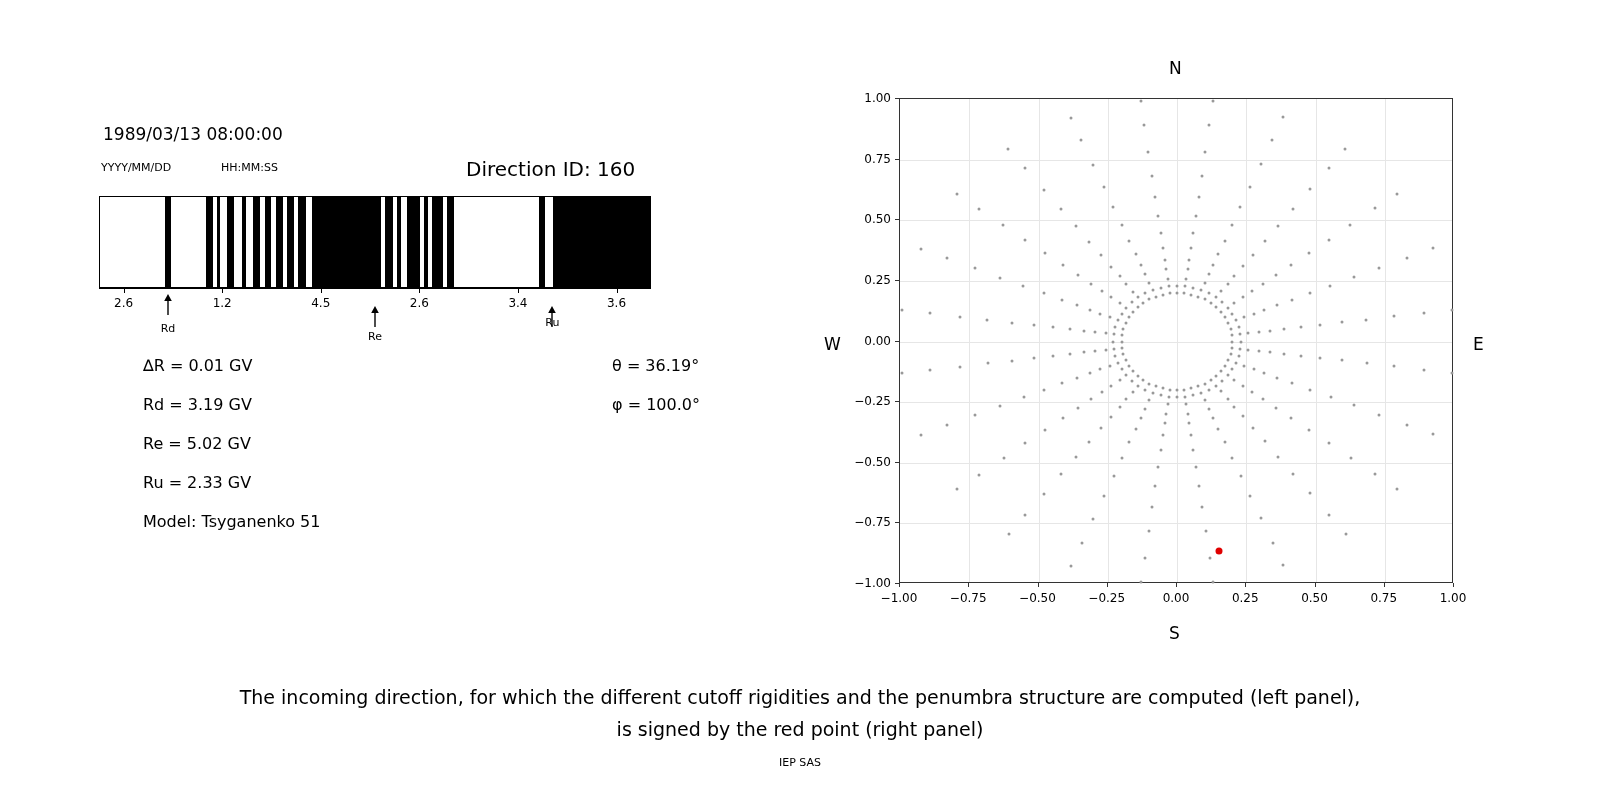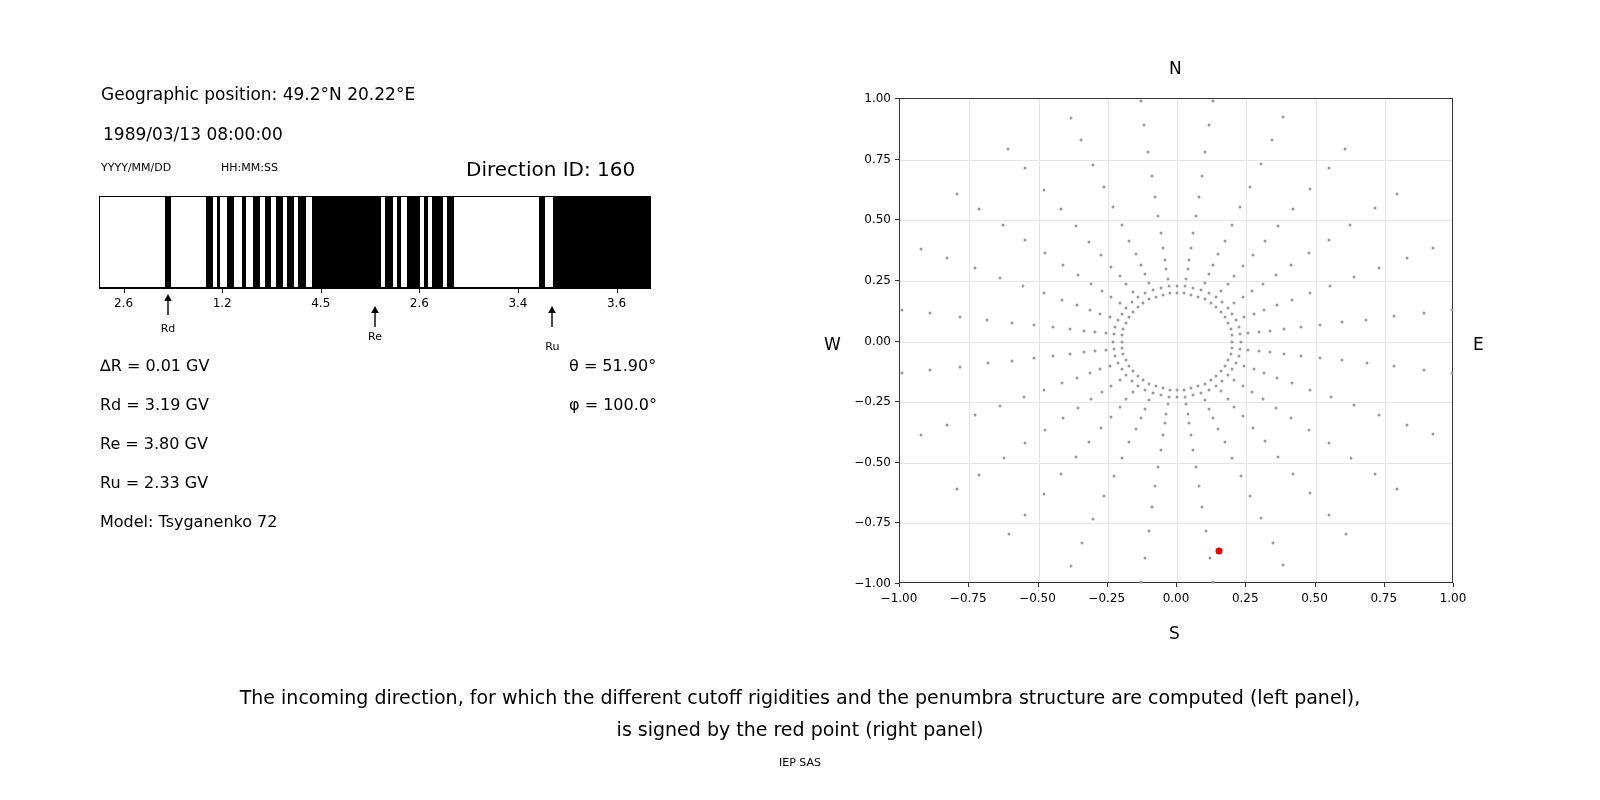--- a/index.html
+++ b/index.html
@@ -115,20 +115,21 @@
     position: absolute;
     width: 12px;
     height: 22px;
     transform: translateX(-50%);
   }
   
   .stat {
     position: absolute;
     font-size: 16px;
     white-space: nowrap;
+    margin-left: 43px;
   }
   .stat-left { left: 100px; }
   .stat-right { left: 569px; }
   
   .plot-frame {
     position: absolute;
     left: 99px;
     top: 98px;
     width: 554px;
     height: 485px;
@@ -206,21 +207,20 @@
     top: 756px;
     text-align: center;
     font-size: 11px;
   }
 </style>
 </head>
 <body>
 
 <div class="panel-left">
 
-  <div class="geo-line">Geographic position: 49.2°N 20.22°E</div>
   <div class="date-line">1989/03/13 08:00:00</div>
   <div class="fmt-date">YYYY/MM/DD</div>
   <div class="fmt-time">HH:MM:SS</div>
   <div class="dir-id">Direction ID: 160</div>
 
   <div class="penumbra-box" id="penumbra-box">
       <div class="pen-band" style="left: 65.0571px; width: 6.40714px;"></div>
       <div class="pen-band" style="left: 106.457px; width: 6.40714px;"></div>
       <div class="pen-band" style="left: 116.807px; width: 3.45px;"></div>
       <div class="pen-band" style="left: 127.157px; width: 6.9px;"></div>
@@ -264,29 +264,29 @@
       <div class="marker" style="left: 168px; top: 322px;">Rd</div>
       <div class="arrow" style="left: 375px; top: 306px;"><svg width="12" height="22" viewBox="0 0 12 22">
           <line x1="6" y1="21" x2="6" y2="3" stroke="#000" stroke-width="1.4"></line>
           <polygon points="6,0 2.2,7 9.8,7" fill="#000"></polygon>
         </svg></div>
       <div class="marker" style="left: 375px; top: 330px;">Re</div>
       <div class="arrow" style="left: 552.429px; top: 306px;"><svg width="12" height="22" viewBox="0 0 12 22">
           <line x1="6" y1="21" x2="6" y2="3" stroke="#000" stroke-width="1.4"></line>
           <polygon points="6,0 2.2,7 9.8,7" fill="#000"></polygon>
         </svg></div>
-      <div class="marker" style="left: 552.429px; top: 340px;">Ru</div>
+      <div class="marker" style="left: 552.429px; top: 316px;">Ru</div>
     </div>
 
   <div class="stat stat-left" style="top:356px">∆R = 0.01 GV</div>
   <div class="stat stat-left" style="top:395px">Rd = 3.19 GV</div>
-  <div class="stat stat-left" style="top:434px">Re = 3.80 GV</div>
+  <div class="stat stat-left" style="top:434px">Re = 5.02 GV</div>
   <div class="stat stat-left" style="top:473px">Ru = 2.33 GV</div>
-  <div class="stat stat-left" style="top:512px">Model: Tsyganenko 72</div>
-  <div class="stat stat-right" style="top:356px">θ = 51.90°</div>
+  <div class="stat stat-left" style="top:512px">Model: Tsyganenko 51</div>
+  <div class="stat stat-right" style="top:356px">θ = 36.19°</div>
   <div class="stat stat-right" style="top:395px">φ = 100.0°</div>
 </div>
 
 <div class="panel-right">
   <div class="plot-frame" id="plot-frame">
       <div class="grid-v" style="left: 69.25px;"></div>
       <div class="grid-v" style="left: 138.5px;"></div>
       <div class="grid-v" style="left: 207.75px;"></div>
       <div class="grid-v" style="left: 277px;"></div>
       <div class="grid-v" style="left: 346.25px;"></div>

